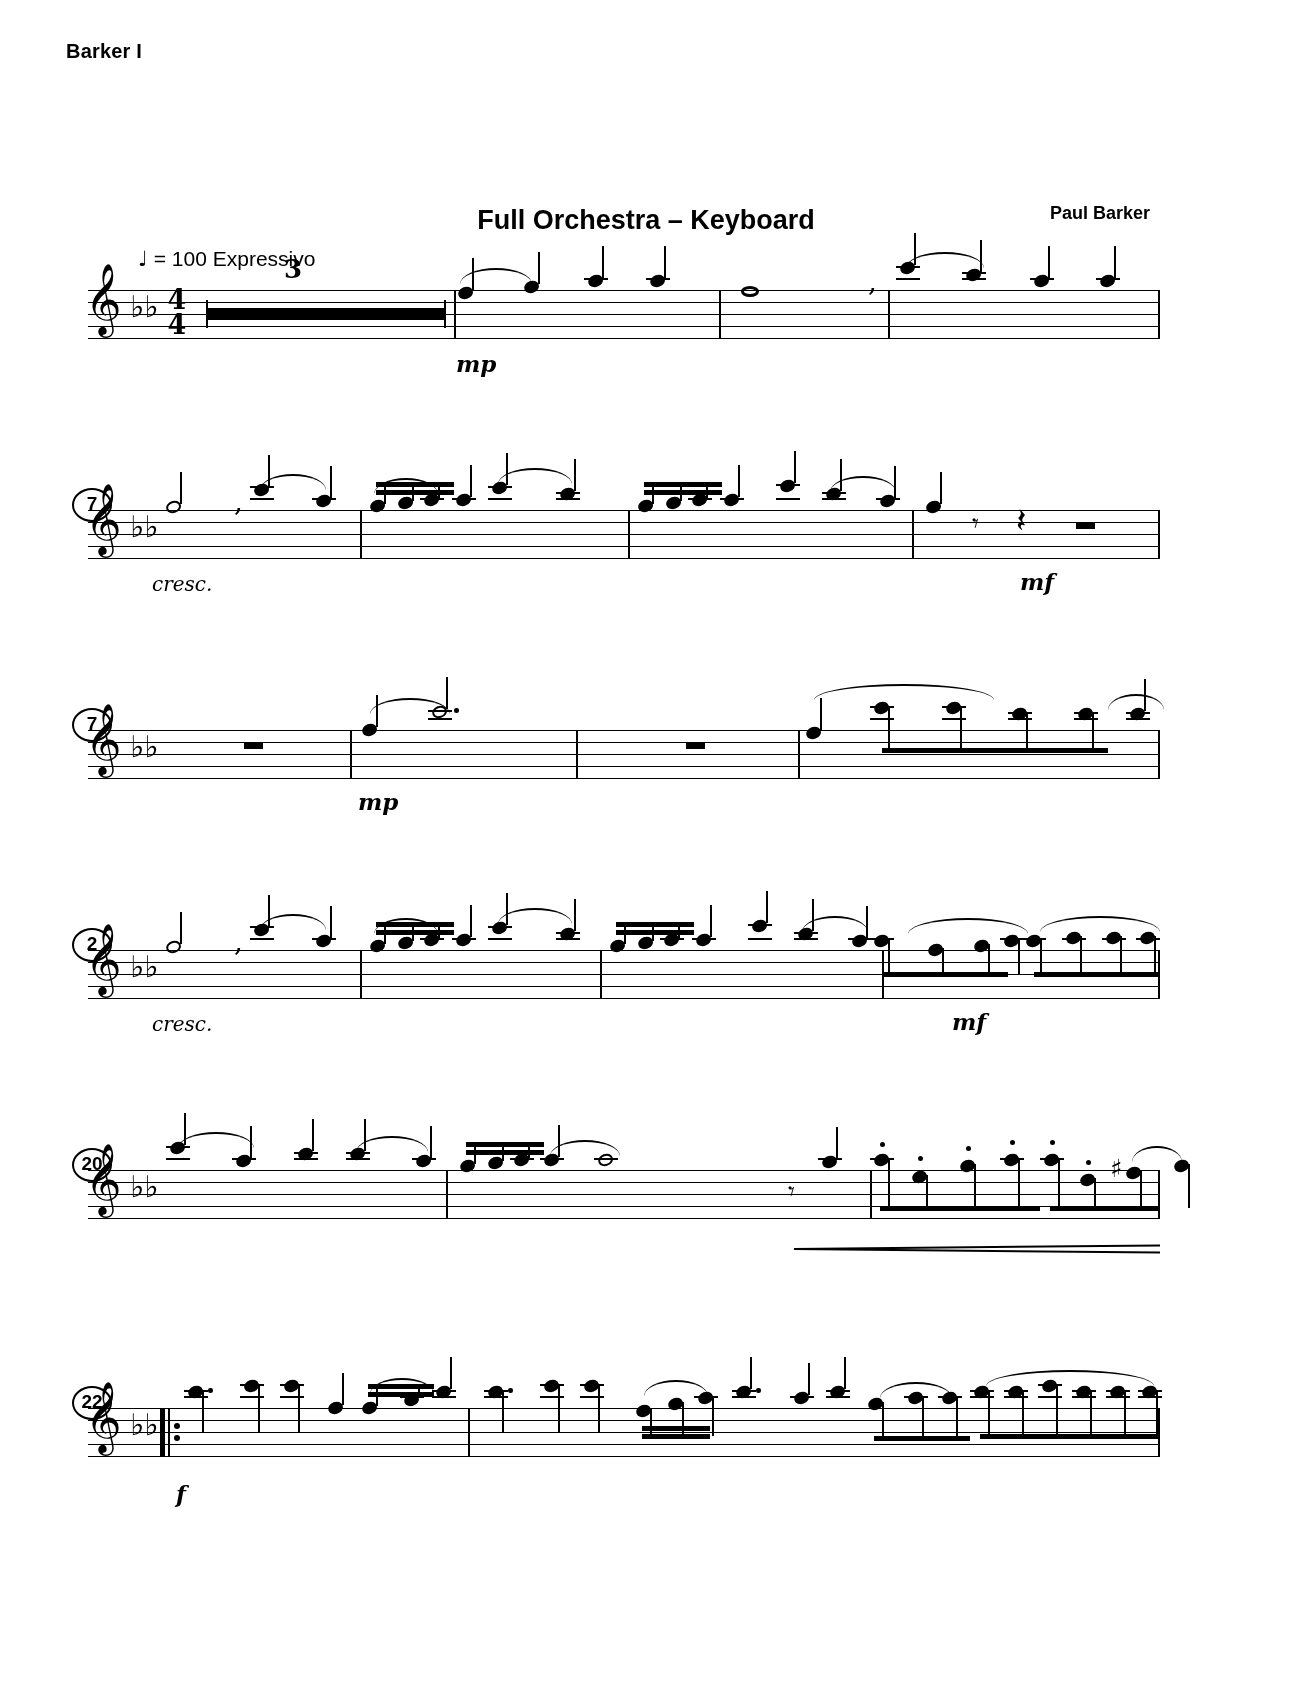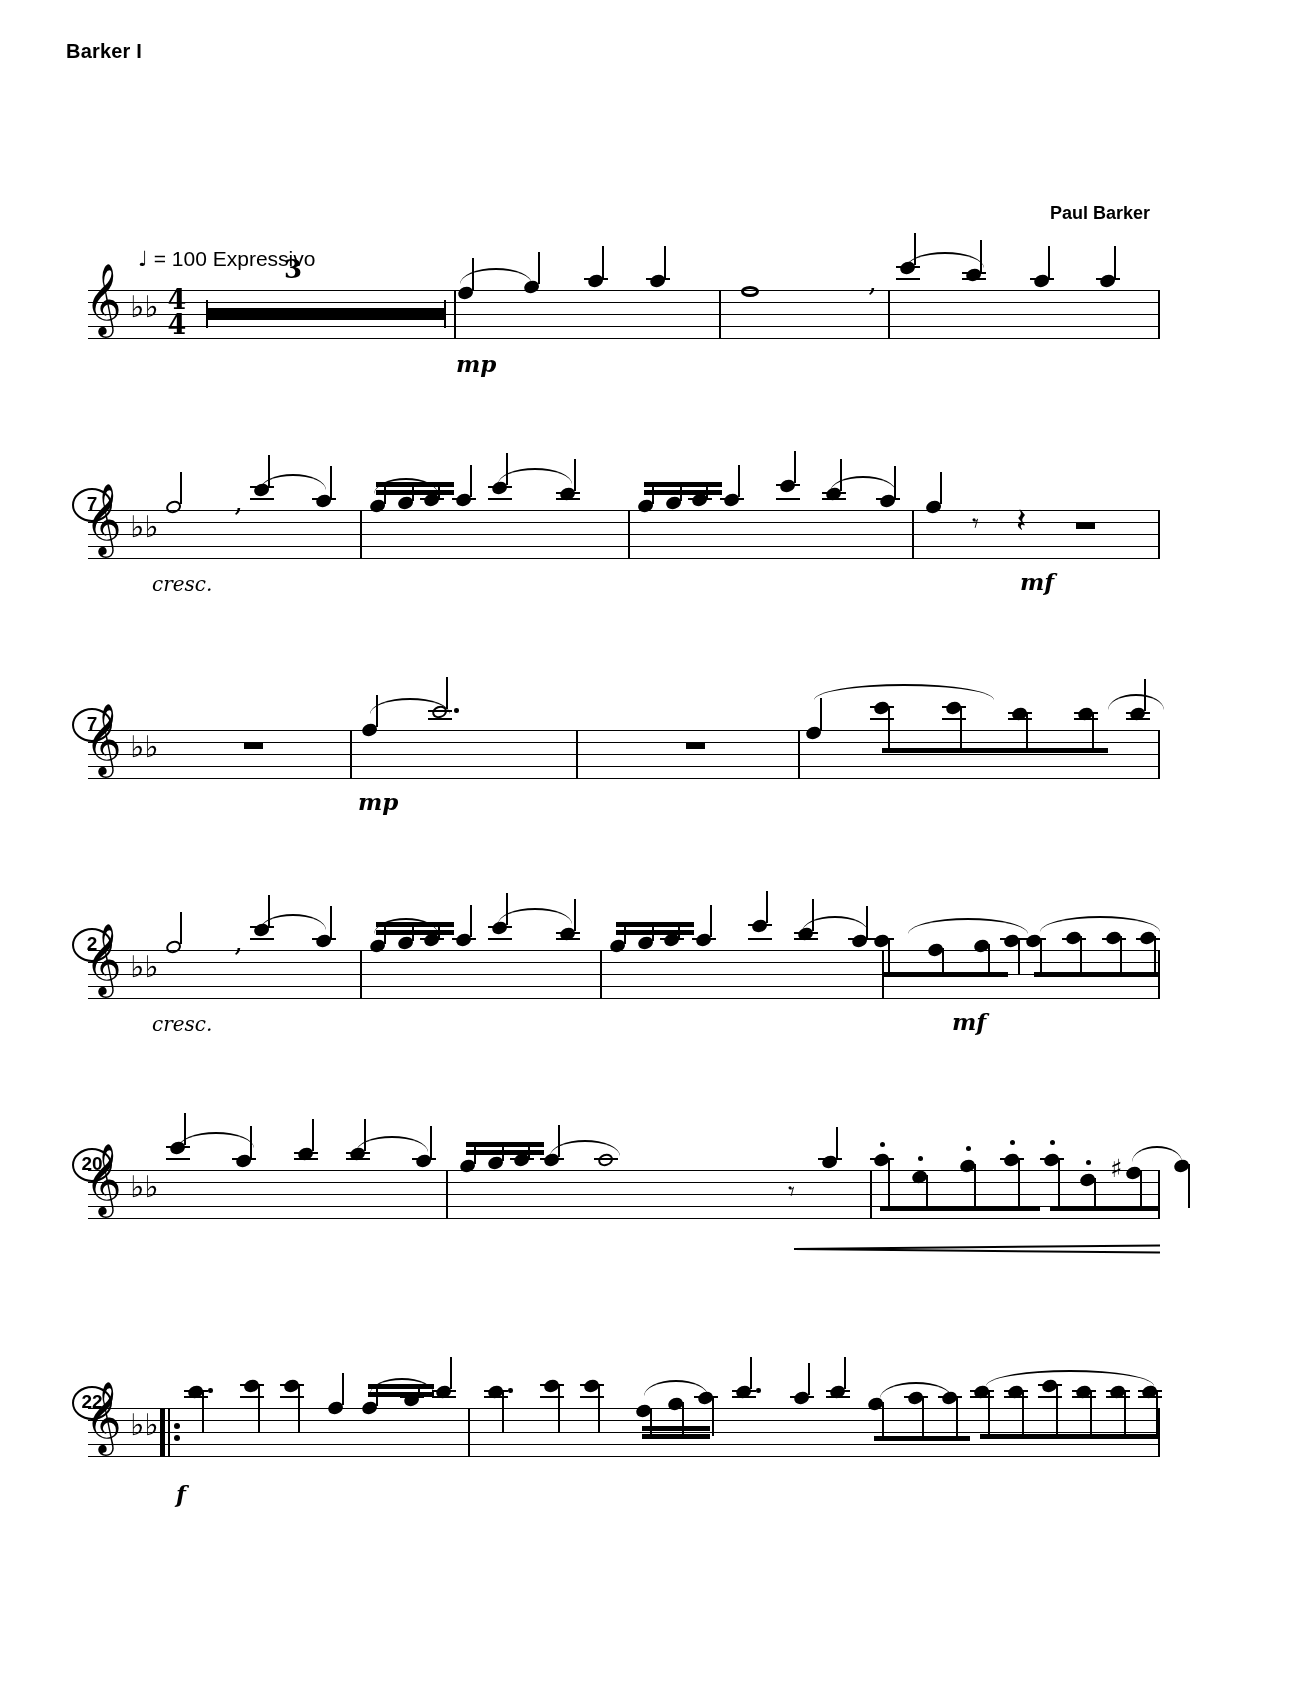--- a/index.html
+++ b/index.html
@@ -300,20 +300,21 @@
     font-size: 25px;
     line-height: 1;
   }
 </style>
 </head>
 <body>
 
 <div class="page">
 
   <div class="part-name">Barker I</div>
+  <div class="subtitle">Full Orchestra – Keyboard</div>
   <div class="composer">Paul Barker</div>
 
   <div class="system" style="top:290px;">
 
     <div class="tempo" style="left:138px; top:-43px;">
       <span class="glyph">♩</span>
       <span>= 100</span>
       <span>Expressivo</span>
     </div>
 

